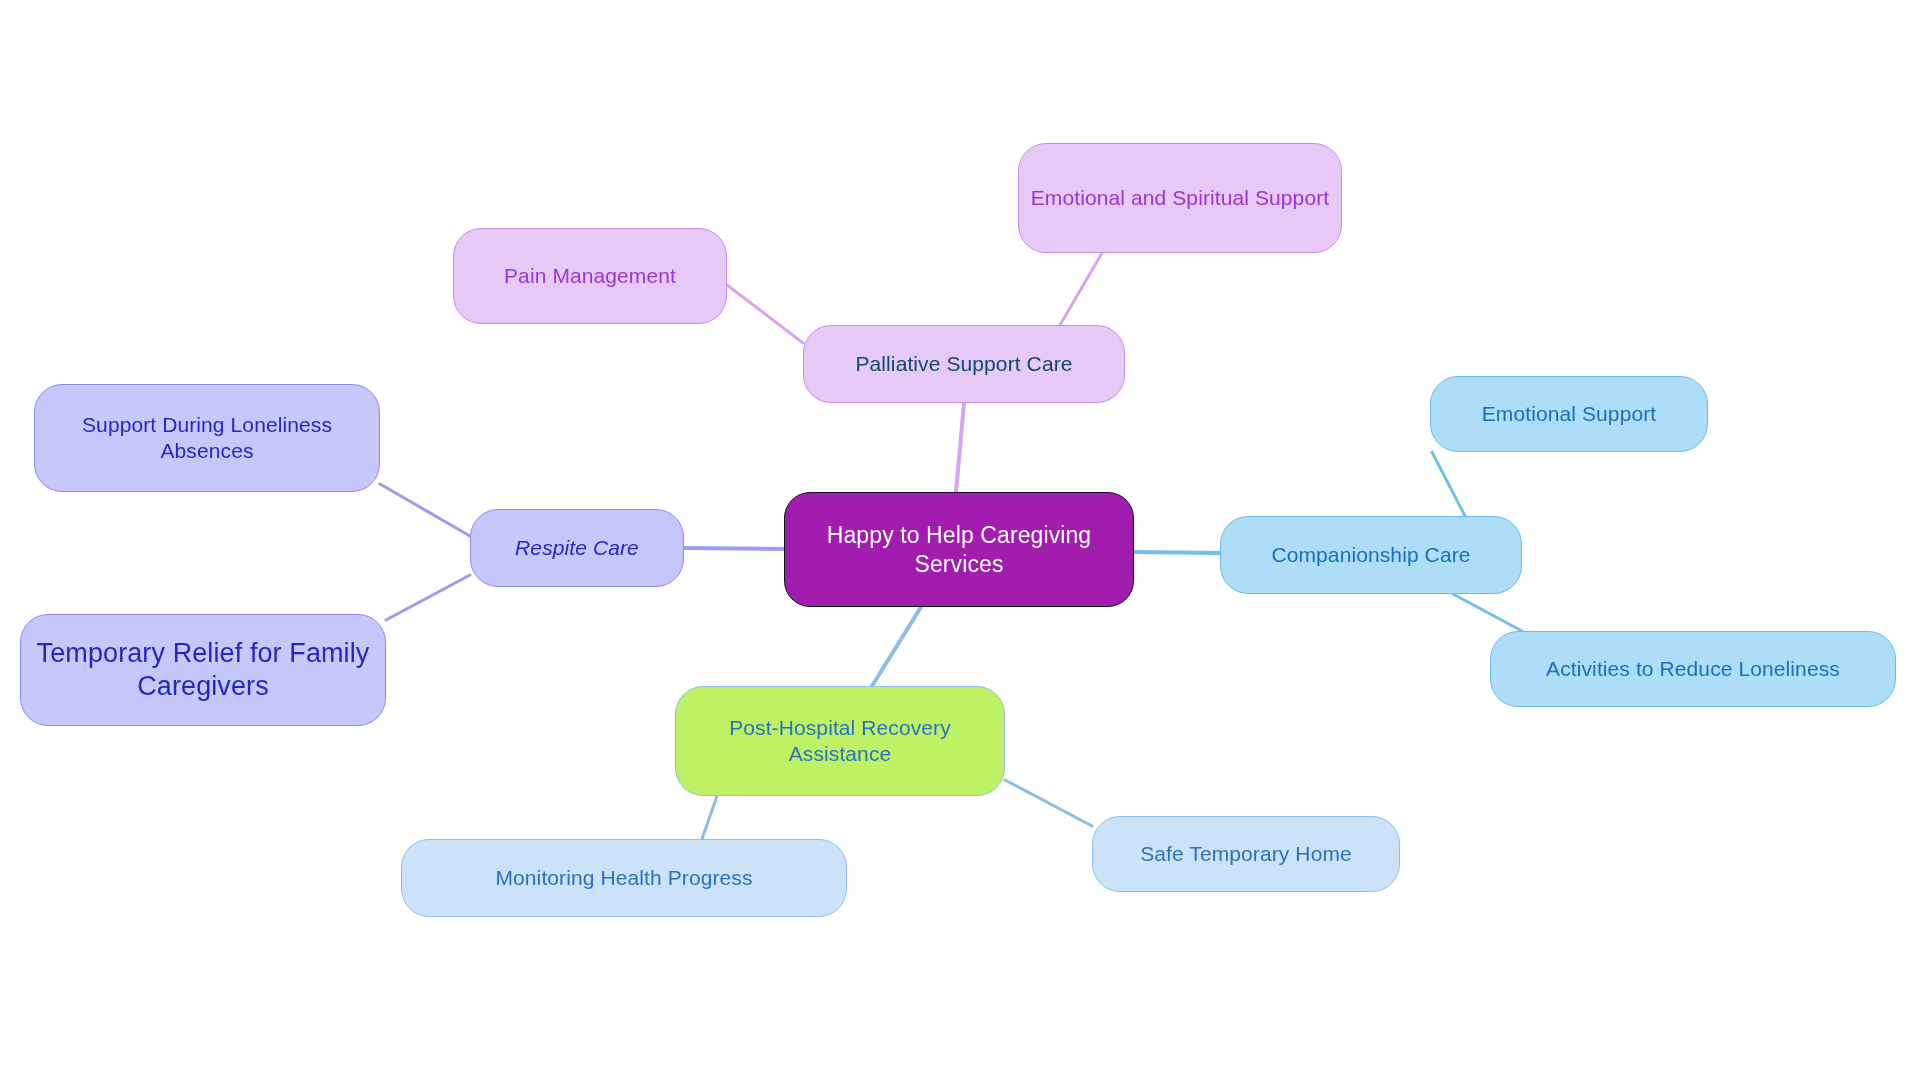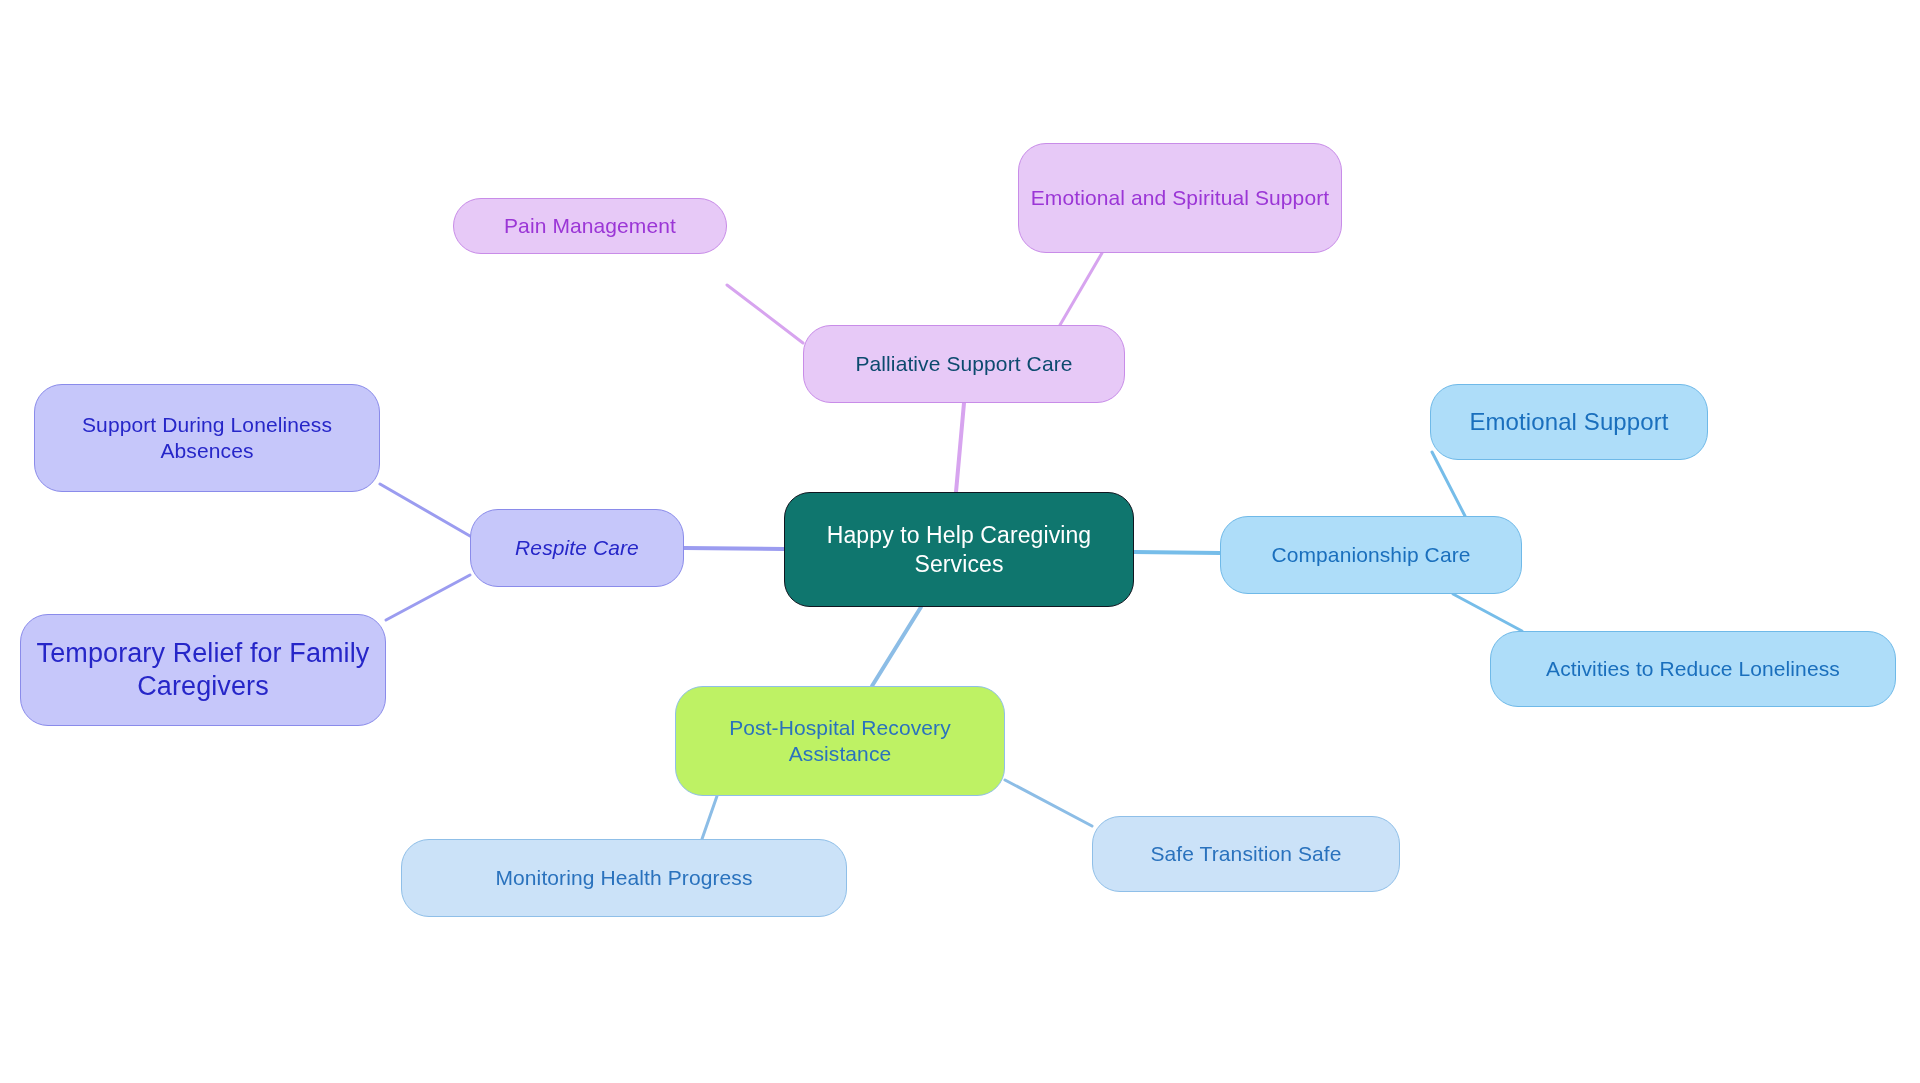--- a/index.html
+++ b/index.html
@@ -54,27 +54,27 @@
       <line x1="470" y1="536" x2="380" y2="484" stroke="#9b9cf0" stroke-width="3" stroke-linecap="round"></line>
       <line x1="470" y1="575" x2="386" y2="620" stroke="#9b9cf0" stroke-width="3" stroke-linecap="round"></line>
       <line x1="803" y1="343" x2="727" y2="285" stroke="#d7a4ef" stroke-width="3" stroke-linecap="round"></line>
       <line x1="1060" y1="325" x2="1102" y2="253" stroke="#d7a4ef" stroke-width="3" stroke-linecap="round"></line>
       <line x1="1465" y1="516" x2="1432" y2="452" stroke="#76bde9" stroke-width="3" stroke-linecap="round"></line>
       <line x1="1453" y1="594" x2="1522" y2="631" stroke="#76bde9" stroke-width="3" stroke-linecap="round"></line>
       <line x1="717" y1="796" x2="702" y2="839" stroke="#8cbde6" stroke-width="3" stroke-linecap="round"></line>
       <line x1="1005" y1="780" x2="1092" y2="826" stroke="#8cbde6" stroke-width="3" stroke-linecap="round"></line>
     </svg>
   <div id="node-layer">
-      <div class="node root" style="left: 784px; top: 492px; width: 350px; height: 115px; background: #0f766e; border-color: rgb(15, 22, 32); color: rgb(255, 255, 255); font-size: 23px;">Happy to Help Caregiving Services</div>
+      <div class="node root" style="left: 784px; top: 492px; width: 350px; height: 115px; background: #a21caf; border-color: rgb(15, 22, 32); color: rgb(255, 255, 255); font-size: 23px;">Happy to Help Caregiving Services</div>
       <div class="node" style="left: 470px; top: 509px; width: 214px; height: 78px; background: rgb(198, 199, 250); border-color: rgb(138, 139, 234); color: rgb(38, 38, 200); font-size: 21px; font-style: italic;">Respite Care</div>
       <div class="node" style="left: 34px; top: 384px; width: 346px; height: 108px; background: rgb(198, 199, 250); border-color: rgb(138, 139, 234); color: rgb(38, 38, 200); font-size: 21px;">Support During Loneliness Absences</div>
       <div class="node" style="left: 20px; top: 614px; width: 366px; height: 112px; background: rgb(198, 199, 250); border-color: rgb(138, 139, 234); color: rgb(38, 38, 200); font-size: 27px;">Temporary Relief for Family Caregivers</div>
       <div class="node" style="left: 803px; top: 325px; width: 322px; height: 78px; background: rgb(231, 201, 247); border-color: rgb(200, 140, 232); color: #0c4a6e; font-size: 21px;">Palliative Support Care</div>
-      <div class="node" style="left: 453px; top: 198px; width: 274px; height: 56px; background: rgb(231, 201, 247); border-color: rgb(200, 140, 232); color: rgb(155, 54, 214); font-size: 21px;">Pain Management</div>
+      <div class="node" style="left: 453px; top: 228px; width: 274px; height: 96px; background: rgb(231, 201, 247); border-color: rgb(200, 140, 232); color: rgb(155, 54, 214); font-size: 21px;">Pain Management</div>
       <div class="node" style="left: 1018px; top: 143px; width: 324px; height: 110px; background: rgb(231, 201, 247); border-color: rgb(200, 140, 232); color: rgb(155, 54, 214); font-size: 21px;">Emotional and Spiritual Support</div>
       <div class="node" style="left: 1220px; top: 516px; width: 302px; height: 78px; background: rgb(174, 221, 249); border-color: rgb(111, 185, 232); color: rgb(26, 111, 189); font-size: 21px;">Companionship Care</div>
-      <div class="node" style="left: 1430px; top: 376px; width: 278px; height: 76px; background: rgb(174, 221, 249); border-color: rgb(111, 185, 232); color: rgb(26, 111, 189); font-size: 24px; margin-top: 8px;">Emotional Support</div>
+      <div class="node" style="left: 1430px; top: 376px; width: 278px; height: 76px; background: rgb(174, 221, 249); border-color: rgb(111, 185, 232); color: rgb(26, 111, 189); font-size: 21px;">Emotional Support</div>
       <div class="node" style="left: 1490px; top: 631px; width: 406px; height: 76px; background: rgb(174, 221, 249); border-color: rgb(111, 185, 232); color: rgb(26, 111, 189); font-size: 21px; text-align: right;">Activities to Reduce Loneliness</div>
       <div class="node" style="left: 675px; top: 686px; width: 330px; height: 110px; background: #bef264; border-color: rgb(143, 191, 232); color: rgb(42, 114, 189); font-size: 21px;">Post-Hospital Recovery Assistance</div>
       <div class="node" style="left: 401px; top: 839px; width: 446px; height: 78px; background: rgb(203, 226, 248); border-color: rgb(143, 191, 232); color: rgb(42, 114, 189); font-size: 21px;">Monitoring Health Progress</div>
-      <div class="node" style="left: 1092px; top: 816px; width: 308px; height: 76px; background: rgb(203, 226, 248); border-color: rgb(143, 191, 232); color: rgb(42, 114, 189); font-size: 21px;">Safe Transition Safe</div>
+      <div class="node" style="left: 1092px; top: 816px; width: 308px; height: 76px; background: rgb(203, 226, 248); border-color: rgb(143, 191, 232); color: rgb(42, 114, 189); font-size: 21px;">Safe Temporary Home</div>
     </div>
 </div>
 
 </body></html>

